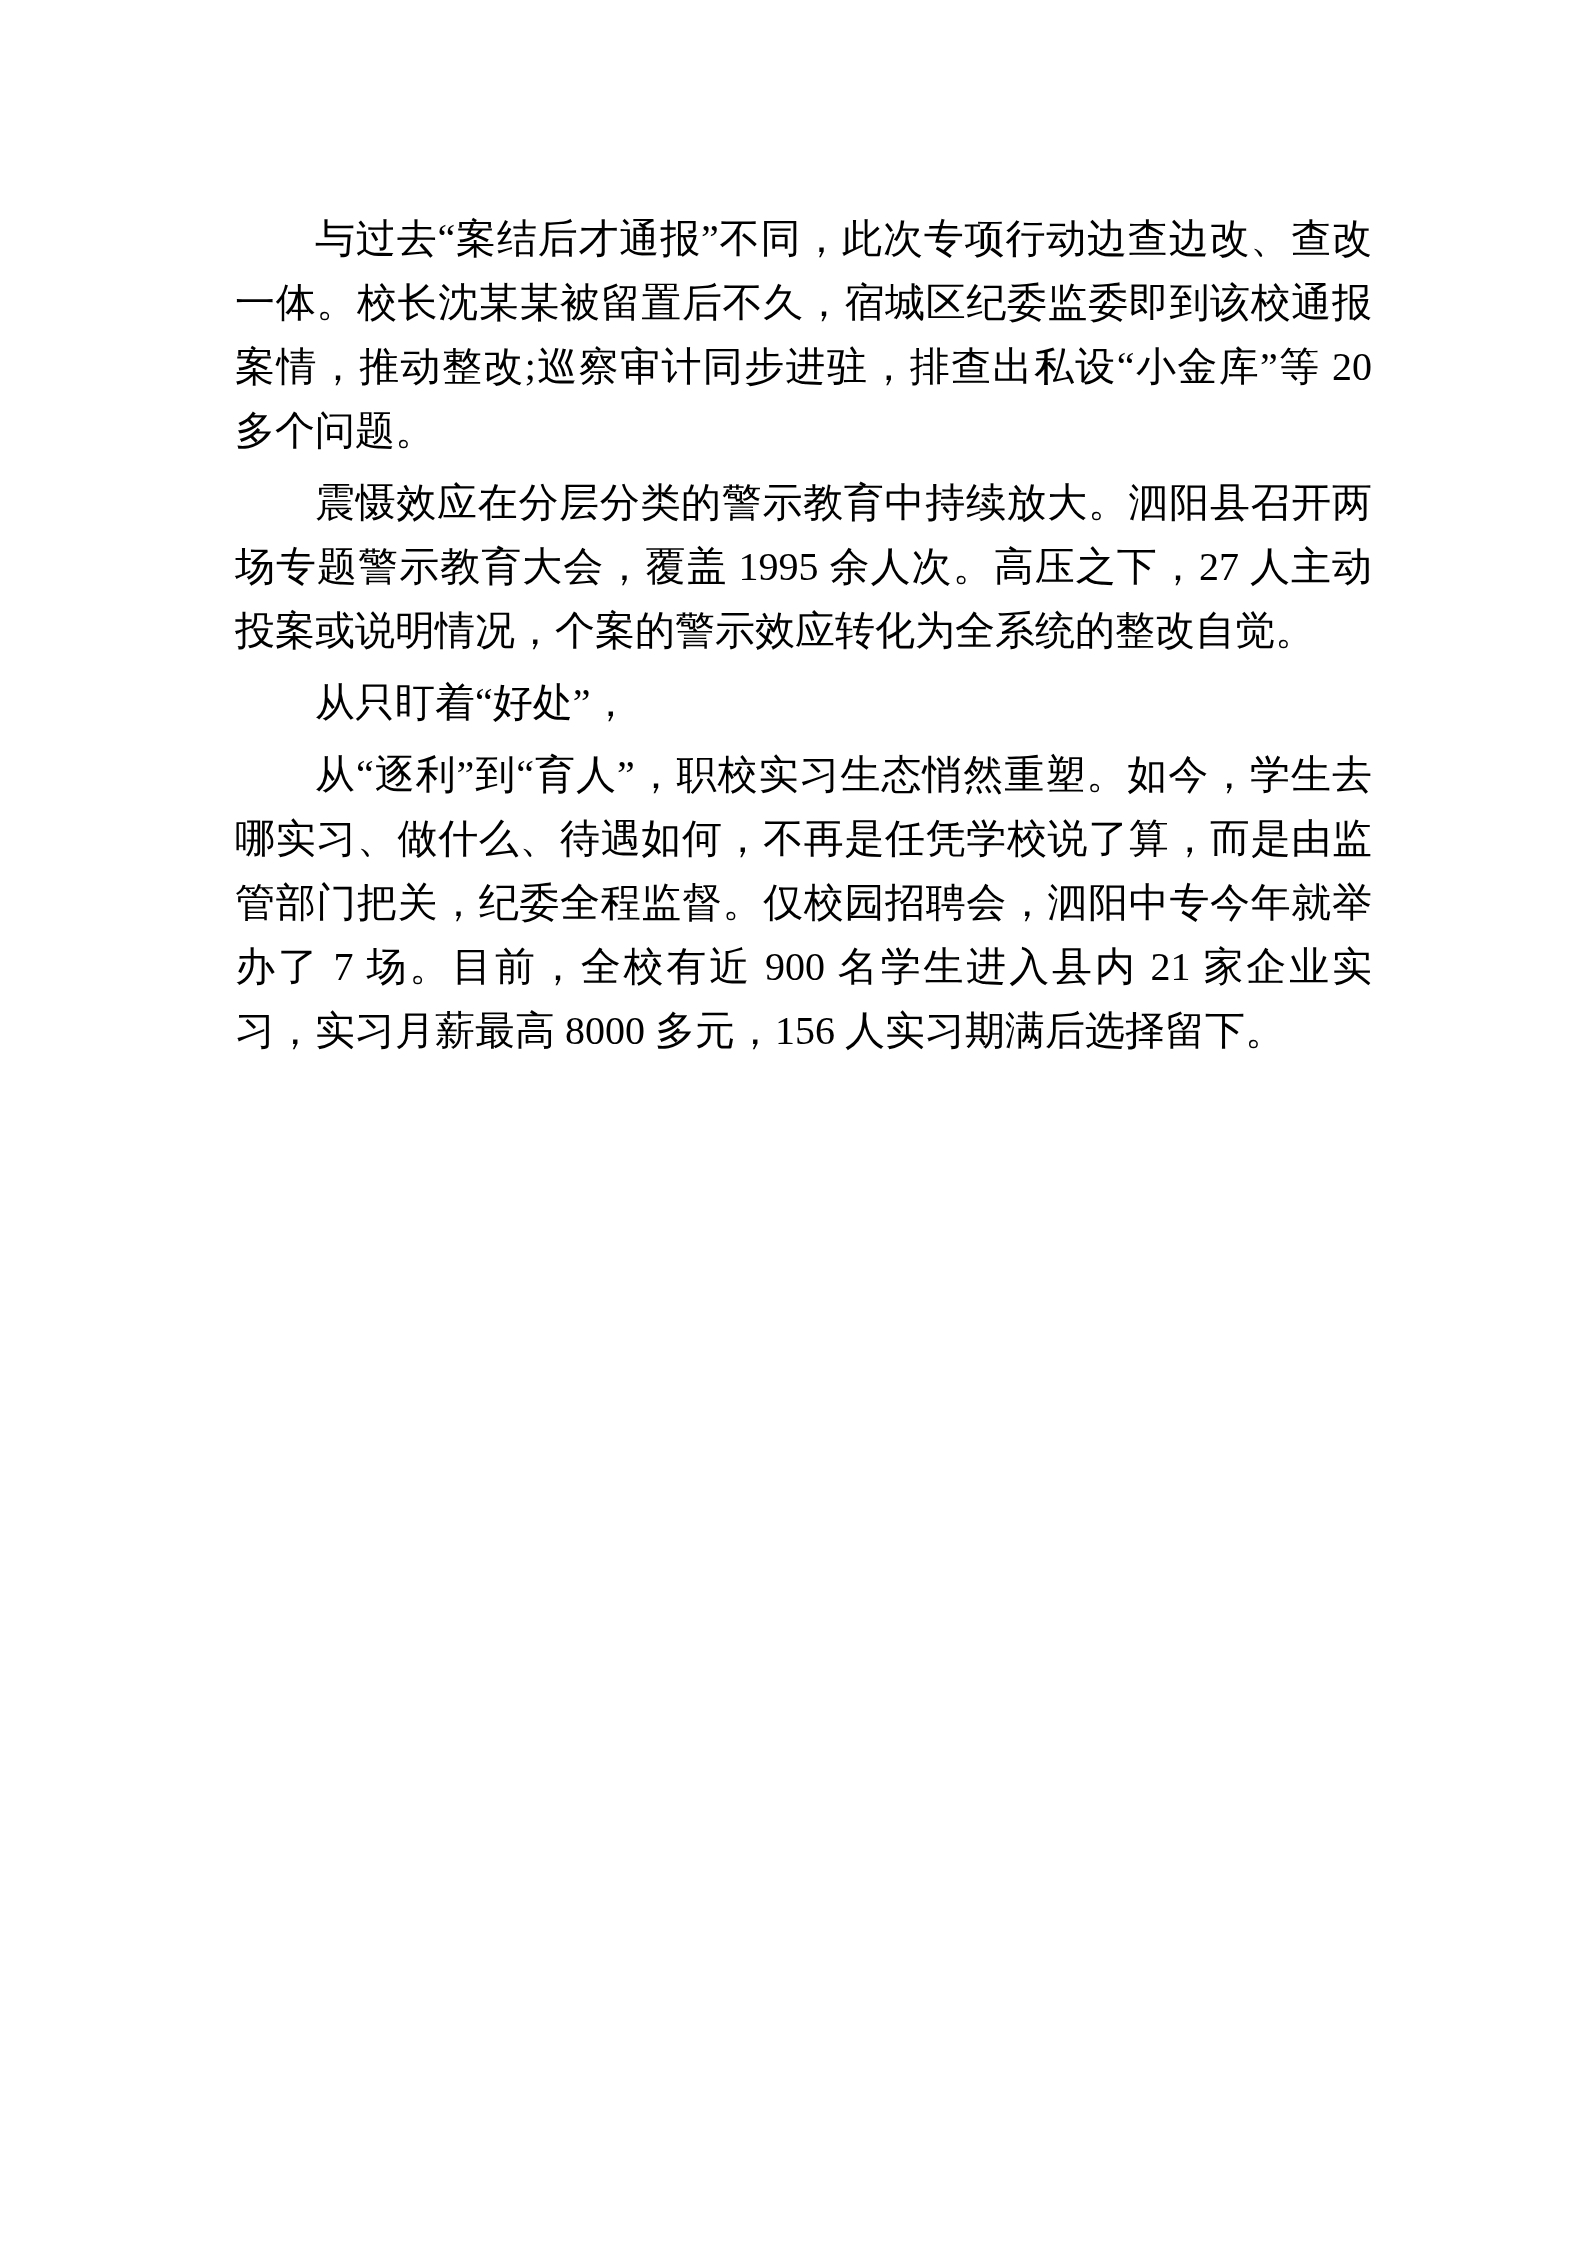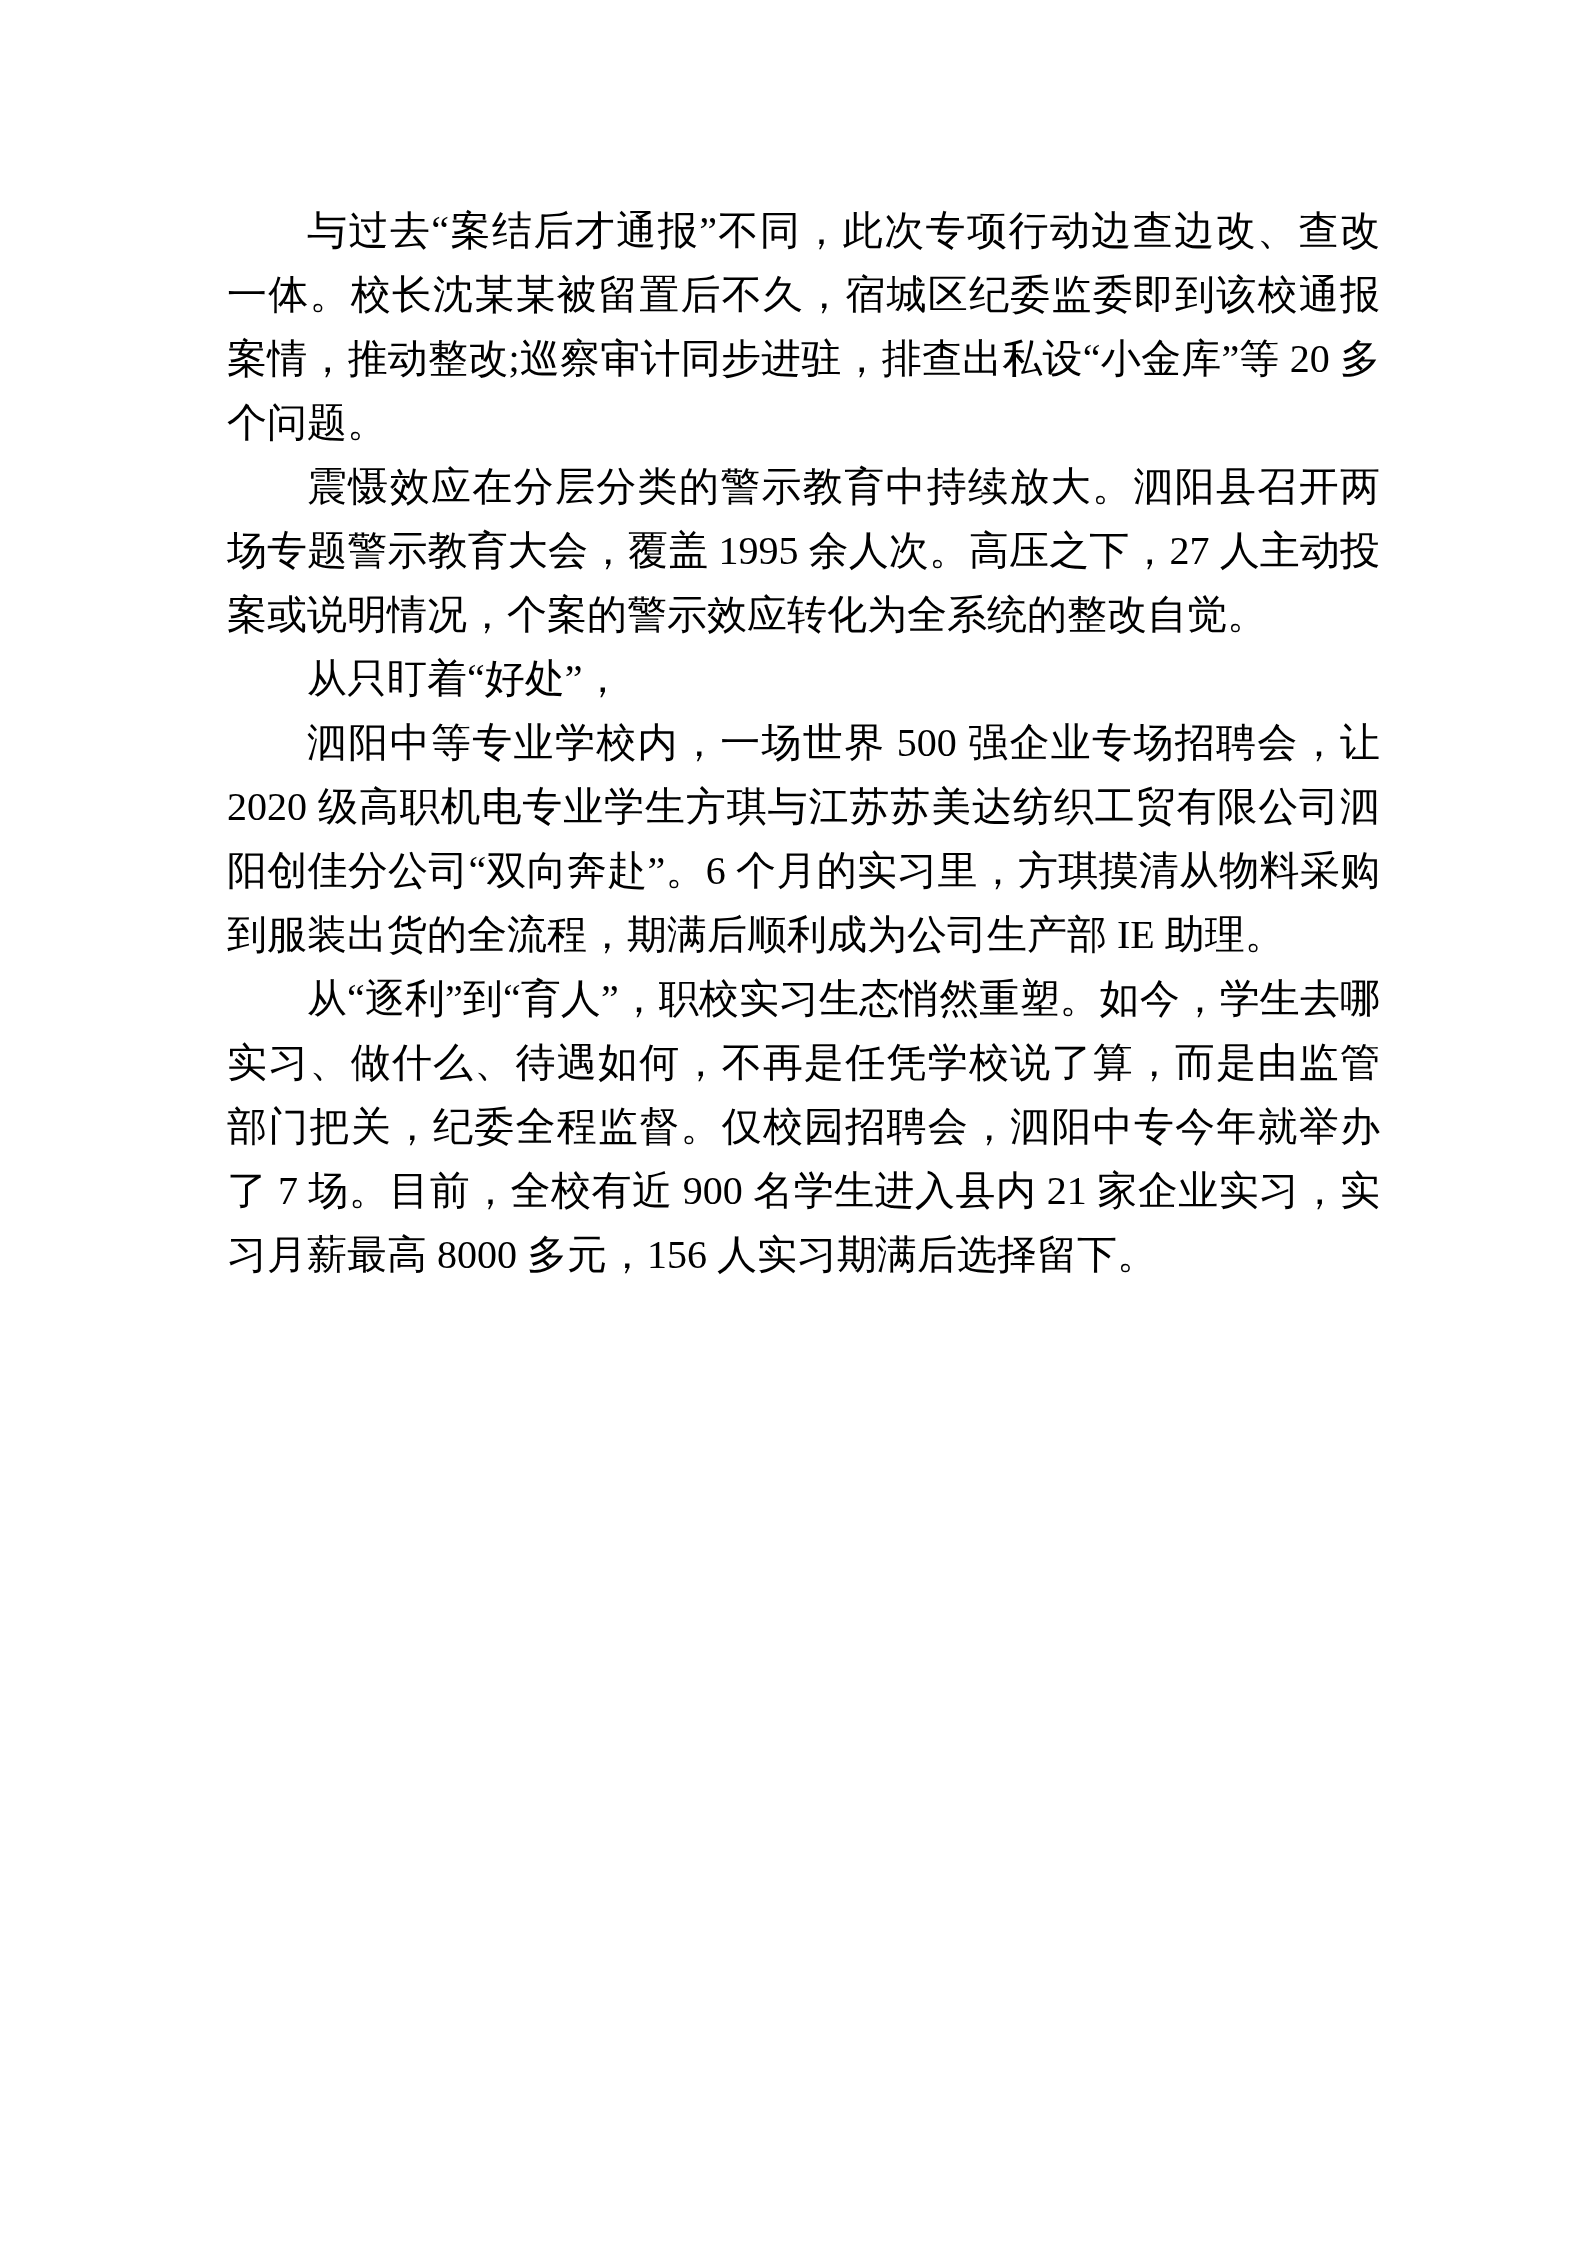--- a/index.html
+++ b/index.html
@@ -21,21 +21,21 @@
     left: 227px;
     top: 199px;
     width: 1153px;
     font-size: 40px;
     line-height: 64px;
     text-align: justify;
     text-justify: inter-ideograph;
     letter-spacing: 0px;
   }
   .content p {
-    margin: 0;
+    margin: 8px;
     padding: 0;
     text-indent: 2em;
   }
   .footer {
     position: absolute;
     left: 0;
     top: 2072px;
     width: 100%;
     text-align: center;
     font-size: 40px;
@@ -43,16 +43,15 @@
   }
 </style>
 </head>
 <body>
 
 <div class="page">
   <div class="content">
     <p>与过去“案结后才通报”不同，此次专项行动边查边改、查改一体。校长沈某某被留置后不久，宿城区纪委监委即到该校通报案情，推动整改;巡察审计同步进驻，排查出私设“小金库”等 20 多个问题。</p>
     <p>震慑效应在分层分类的警示教育中持续放大。泗阳县召开两场专题警示教育大会，覆盖 1995 余人次。高压之下，27 人主动投案或说明情况，个案的警示效应转化为全系统的整改自觉。</p>
     <p>从只盯着“好处”，</p>
-    <p>泗阳中等专业学校内，一场世界 500 强企业专场招聘会，让 2020 级高职机电专业学生方琪与江苏苏美达纺织工贸有限公司泗阳创佳分公司“双向奔赴”。6 个月的实习里，方琪摸清从物料采购到服装出货的全流程，期满后顺利成为公司生产部 IE 助理。</p>
     <p>从“逐利”到“育人”，职校实习生态悄然重塑。如今，学生去哪实习、做什么、待遇如何，不再是任凭学校说了算，而是由监管部门把关，纪委全程监督。仅校园招聘会，泗阳中专今年就举办了 7 场。目前，全校有近 900 名学生进入县内 21 家企业实习，实习月薪最高 8000 多元，156 人实习期满后选择留下。</p>
   </div>
 </div>
 
 </body></html>

